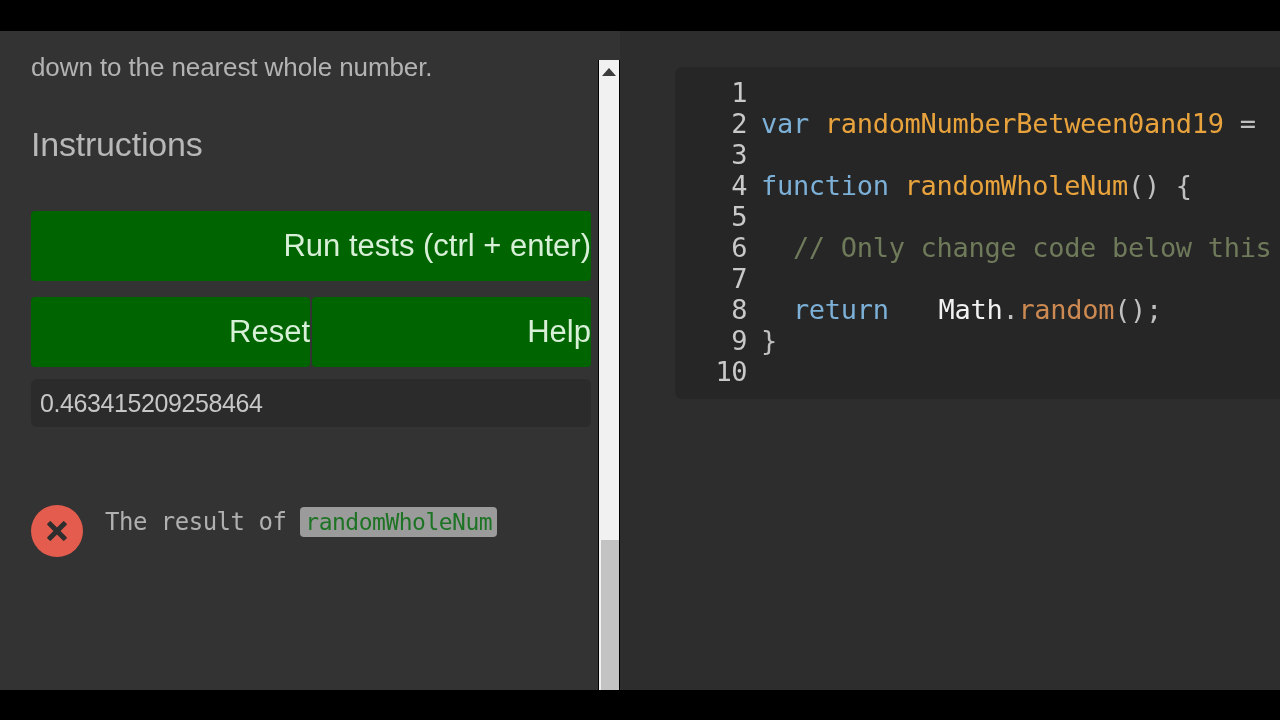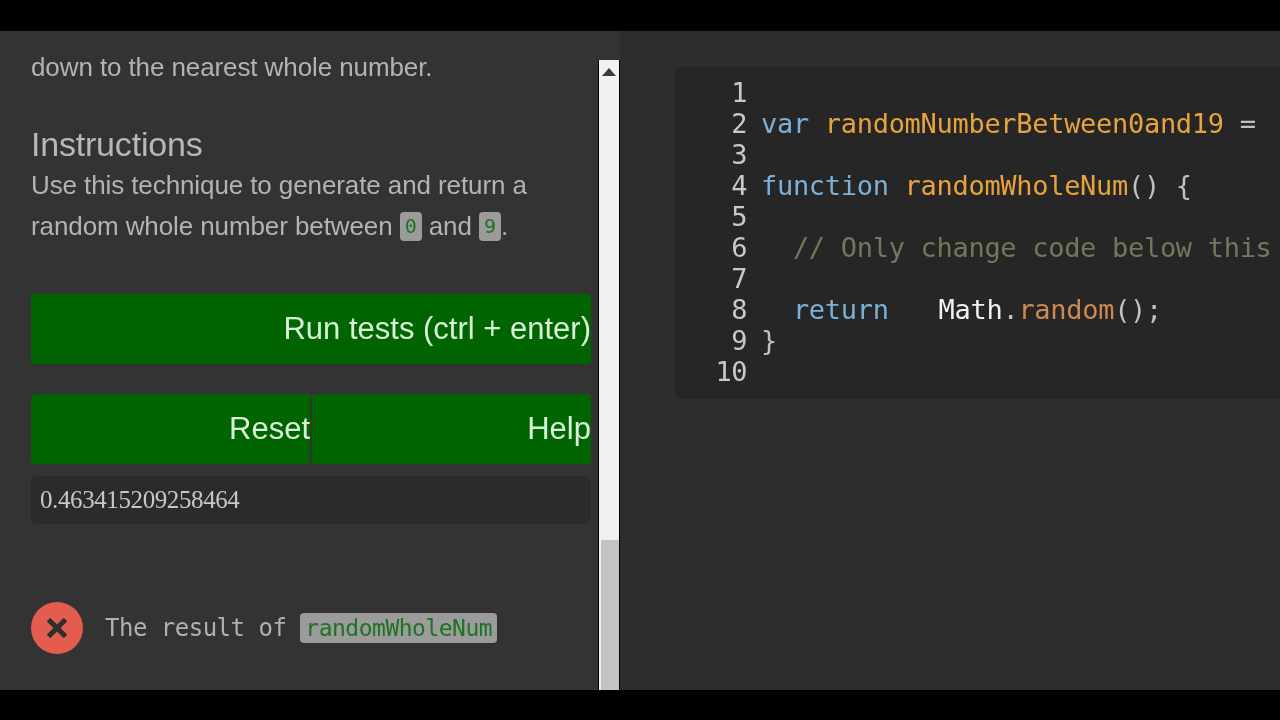--- a/index.html
+++ b/index.html
@@ -113,51 +113,51 @@
   }
 
   .btn-run {
     height: 70px;
     font-size: 31px;
     line-height: 70px;
   }
 
   .btn-row-secondary {
     display: flex;
-    margin-top: 30px;
+    margin-top: 16px;
     gap: 2px;
   }
 
   .btn-small {
     flex: 1 1 0;
     height: 70px;
     font-size: 31px;
     line-height: 70px;
     border-radius: 4px;
   }
 
   
   .output-box {
     margin-top: 12px;
     width: 100%;
     min-height: 46px;
     background: #2b2b2b;
     border-radius: 6px;
     padding: 10px 8px 10px 9px;
     color: #c7c7c7;
-    font-family: Liberation Serif, serif;
+    font-family: Liberation Sans, sans-serif;
     font-size: 25px;
     line-height: 28px;
     letter-spacing: -0.4px;
   }
 
   
   .test-result {
     display: flex;
-    align-items: center;
+    align-items: flex-start;
     margin-top: 78px;
     gap: 22px;
   }
 
   .fail-icon {
     flex: 0 0 auto;
     width: 52px;
     height: 52px;
     border-radius: 50%;
     background: #e45c4d;
@@ -296,21 +296,20 @@
 
   <div id="app">
 
     <div id="left-panel">
       <div class="panel-inner">
 
         <p class="para first">down to the nearest whole number.</p>
 
         <h2 class="section-title">Instructions</h2>
 
-        <p class="para"><span>Use this technique to generate and return a random whole number between </span><code class="inline">0</code><span> and </span><code class="inline">9</code><span>.</span></p>
 
         <div class="btn-row-primary">
           <button class="btn btn-run">Run tests (ctrl + enter)</button>
         </div>
 
         <div class="btn-row-secondary">
           <button class="btn btn-small">Reset</button>
           <button class="btn btn-small">Help</button>
         </div>
 

